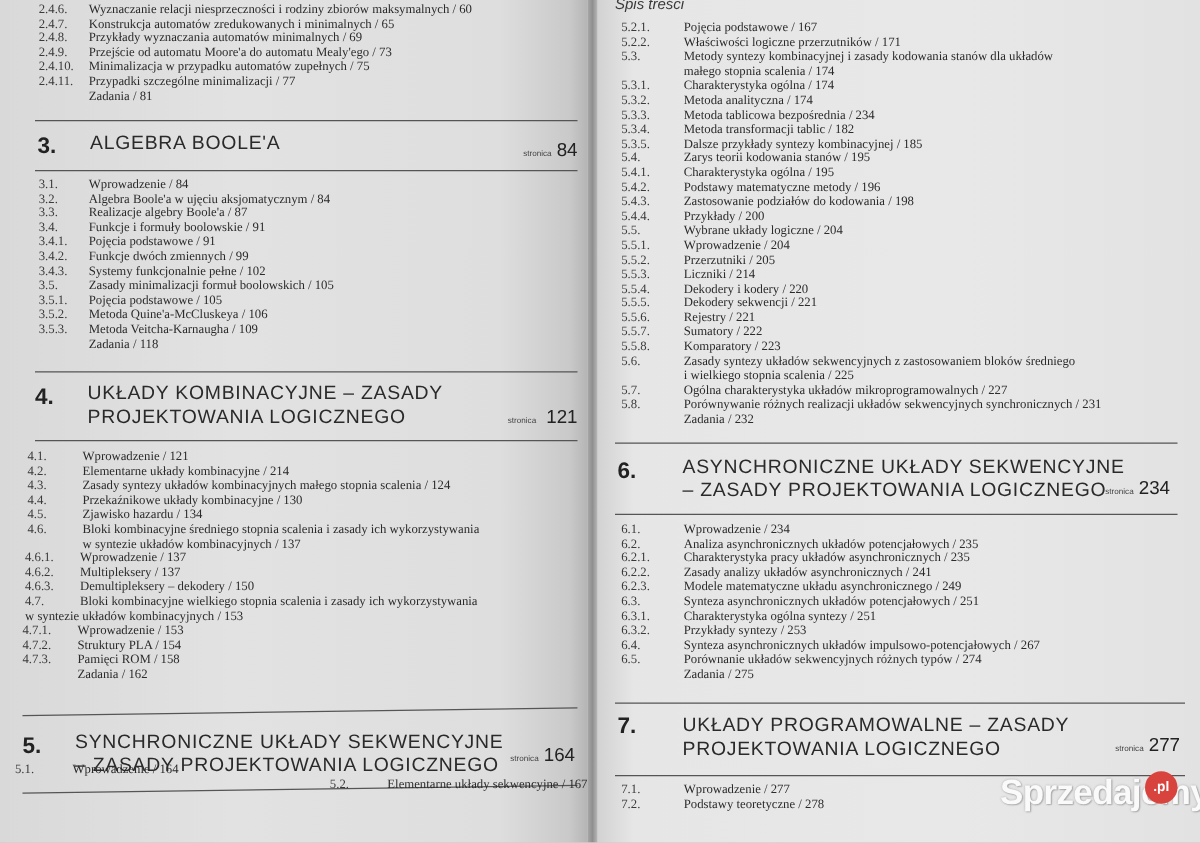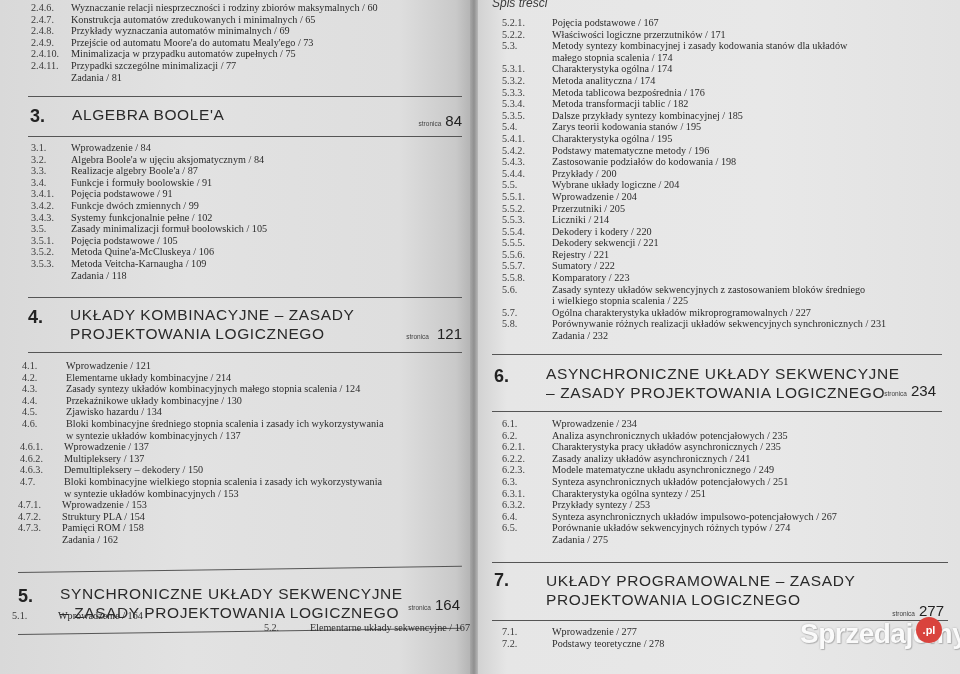--- a/index.html
+++ b/index.html
@@ -31,21 +31,21 @@
     font-family: "Liberation Sans", sans-serif;
     font-style: italic; font-size: 12px; color: #3a3a3a;
   }
   .toc-list { position: absolute; left: 0; right: 0; }
   .toc-row {
     display: flex; font-size: 10.2px; line-height: 11.6px; white-space: nowrap;
   }
   .toc-num { width: 42px; flex: none; color: #3a3a3a; }
   .toc-title { color: #2b2b2b; }
   .page-left .toc-row { padding-left: 31px; }
-  .page-right .toc-row { padding-left: 24px; font-family: Liberation Serif, serif; }
+  .page-right .toc-row { padding-left: 19px; font-family: Liberation Serif, serif; }
   .page-right .toc-num { width: 50px; }
   .page-left .toc-num { width: 40px; }
 
   .chapter {
     position: absolute; left: 0; right: 0;
   }
   .chapter .rule {
     position: absolute; height: 1px; background: #555;
   }
   .chapter-num {
@@ -229,21 +229,21 @@
           <span class="toc-title">Multipleksery / 137</span>
         </div>
       <div class="toc-row" style="padding-left:20px;">
           <span class="toc-num" style="width:44px">4.6.3.</span>
           <span class="toc-title">Demultipleksery – dekodery / 150</span>
         </div>
       <div class="toc-row" style="padding-left:20px;">
           <span class="toc-num" style="width:44px">4.7.</span>
           <span class="toc-title">Bloki kombinacyjne wielkiego stopnia scalenia i zasady ich wykorzystywania</span>
         </div>
-      <div class="toc-row" style="padding-left:20px;">
+      <div class="toc-row" style="padding-left:20px;flex-direction:column;">
           <span class="toc-num" style="width:44px"></span>
           <span class="toc-title">w syntezie układów kombinacyjnych / 153</span>
         </div>
       <div class="toc-row" style="padding-left:18px;">
           <span class="toc-num" style="width:44px">4.7.1.</span>
           <span class="toc-title">Wprowadzenie / 153</span>
         </div>
       <div class="toc-row" style="padding-left:18px;">
           <span class="toc-num" style="width:44px">4.7.2.</span>
           <span class="toc-title">Struktury PLA / 154</span>
@@ -308,21 +308,21 @@
       <div class="toc-row">
           <span class="toc-num">5.3.1.</span>
           <span class="toc-title">Charakterystyka ogólna / 174</span>
         </div>
       <div class="toc-row">
           <span class="toc-num">5.3.2.</span>
           <span class="toc-title">Metoda analityczna / 174</span>
         </div>
       <div class="toc-row">
           <span class="toc-num">5.3.3.</span>
-          <span class="toc-title">Metoda tablicowa bezpośrednia / 176</span>
+          <span class="toc-title">Metoda tablicowa bezpośrednia / 234</span>
         </div>
       <div class="toc-row">
           <span class="toc-num">5.3.4.</span>
           <span class="toc-title">Metoda transformacji tablic / 182</span>
         </div>
       <div class="toc-row">
           <span class="toc-num">5.3.5.</span>
           <span class="toc-title">Dalsze przykłady syntezy kombinacyjnej / 185</span>
         </div>
       <div class="toc-row">
@@ -463,21 +463,21 @@
         </div>
     </div>
 
     <div class="chapter" style="top:562px; height:60px;">
       <div class="rule" style="left:14px; right:12px; top:0;"></div>
       <div class="chapter-num" style="left:16px; top:8px;">7.</div>
       <div class="chapter-title" style="left:68px; top:9px;">
         <div>UKŁADY PROGRAMOWALNE – ZASADY</div>
         <div>PROJEKTOWANIA LOGICZNEGO</div>
       </div>
-      <div class="chapter-page" style="right:16px; top:40px;">
+      <div class="chapter-page" style="right:16px; top:26px;">
           <span class="lbl">stronica</span>
           <span class="num">277</span>
         </div>
       <div class="rule" style="left:14px; right:12px; top:58px;"></div>
     </div>
     <div class="toc-list" style="top:626px;">
       <div class="toc-row">
           <span class="toc-num">7.1.</span>
           <span class="toc-title">Wprowadzenie / 277</span>
         </div>

